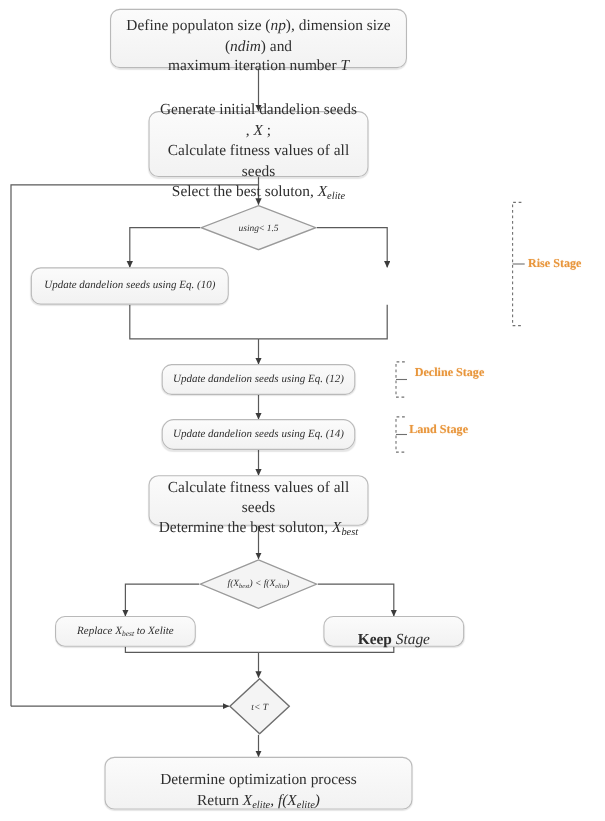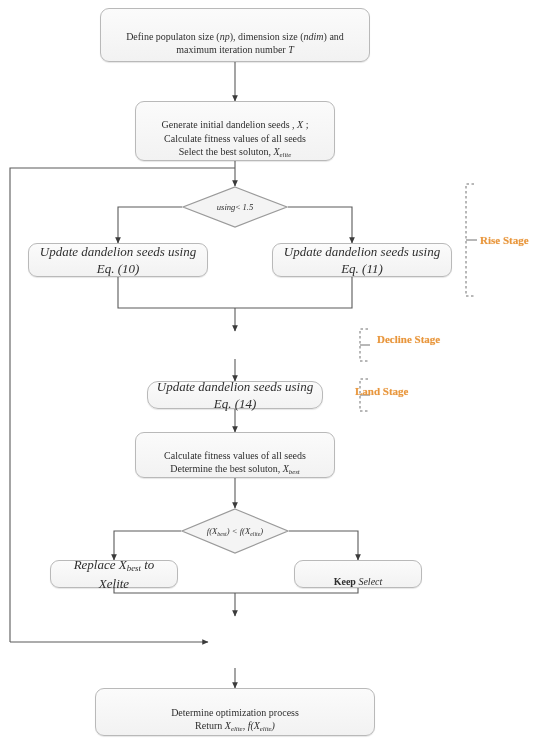--- a/index.html
+++ b/index.html
@@ -40,23 +40,23 @@
     border: 1px solid #b9b9b9;
     border-radius: 9px;
     box-shadow: 0 1px 1px rgba(0,0,0,0.10);
     color: #2e2e2e;
     line-height: 1.32;
   }
   .node .txt {
     padding: 0 6px;
     width: 100%;
   }
-  .proc-plain { font-size: 10px; margin-top: 16px; }
+  .proc-plain { font-size: 14px; margin-top: 16px; }
   .proc-italic {
-    font-size: 13px;
+    font-size: 10px;
     font-style: italic;
   }
 
   
   .diamond {
     position: absolute;
     box-sizing: border-box;
   }
   .diamond .dshape {
     position: absolute;
@@ -174,24 +174,24 @@
     </svg>
     <div class="dlabel">
       <span><span class="it">using</span><span class="nrm">&lt;</span> <span class="it">1.5</span></span>
     </div>
   </div>
 
   <div class="node" style="left:28px; top:243px; width:180px; height:34px;">
     <div class="txt proc-italic">Update dandelion seeds using Eq. (10)</div>
   </div>
 
-  <div class="node" style="left:272px; top:243px; width:180px; height:34px;">
-    <div class="txt proc-italic">Update dandelion seeds using Eq. (11)</div>
-  </div>
-
+
+  <div class="node" style="left:147px; top:331px; width:176px; height:28px;">
+    <div class="txt proc-italic">Update dandelion seeds using Eq. (12)</div>
+  </div>
 
   <div class="node" style="left:147px; top:381px; width:176px; height:28px;border-radius:11px;">
     <div class="txt proc-italic">Update dandelion seeds using Eq. (14)</div>
   </div>
 
   <div class="node" style="left:135px; top:432px; width:200px; height:46px;">
     <div class="txt proc-plain">
       <span>Calculate fitness values of all seeds</span><br>
       <span>Determine the best soluton, <span class="it">X</span><sub class="it">best</sub></span>
     </div>
@@ -207,31 +207,39 @@
   </div>
 
   <div class="node" style="left:50px; top:560px; width:128px; height:28px;">
     <div class="txt proc-italic">
       <span>Replace <span>X</span><sub>best</sub> to Xelite</span>
     </div>
   </div>
 
   <div class="node" style="left:294px; top:560px; width:128px; height:28px;">
     <div class="txt proc-plain">
-      <span class="bold">Keep</span> <span class="it">Select</span>
-    </div>
-  </div>
-
+      <span class="bold">Keep</span> <span class="it">Stage</span>
+    </div>
+  </div>
+
+  <div class="diamond" style="left:208px; top:616px; width:56px; height:52px;">
+    <svg class="dshape" viewBox="0 0 56 52" preserveAspectRatio="none">
+      <polygon points="28,1 55,26 28,51 1,26" fill="#f4f4f4" stroke="#6f6f6f" stroke-width="1.3"></polygon>
+    </svg>
+    <div class="dlabel">
+      <span><span class="it">t</span>&lt; <span class="it">T</span></span>
+    </div>
+  </div>
 
   <div class="node" style="left:95px; top:688px; width:280px; height:48px;">
     <div class="txt proc-plain">
       <span>Determine optimization process</span><br>
       <span>Return <span class="it">X</span><sub class="it">elite</sub><span class="it">, f(X</span><sub class="it">elite</sub><span class="it">)</span></span>
     </div>
   </div>
 
   <div class="stage-label" style="left:480px; top:234px;">Rise Stage</div>
 
   <div class="stage-label" style="left:377px; top:333px;">Decline Stage</div>
 
-  <div class="stage-label" style="left:355px; top:385px;">Land Stage</div>
+  <div class="stage-label" style="left:372px; top:385px;">Land Stage</div>
 
 </div>
 
 </body></html>

